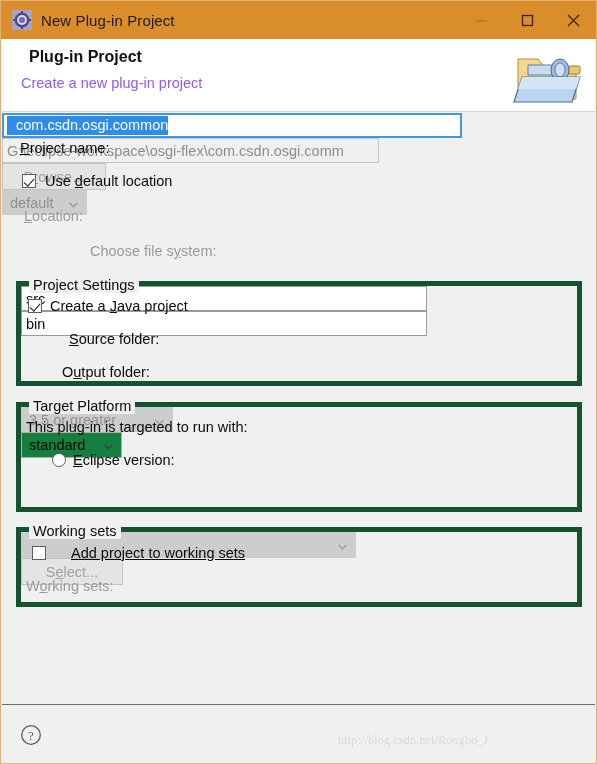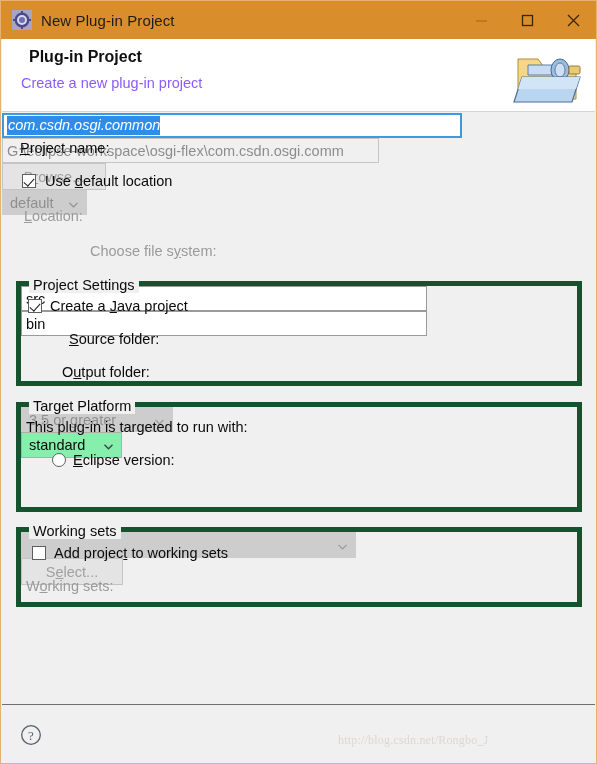--- a/index.html
+++ b/index.html
@@ -86,35 +86,34 @@
     display: flex; align-items: center;
     padding-left: 4px;
     overflow: hidden; white-space: nowrap;
   }
   .tinput.focused { border: 2px solid #3d9ae0; padding-left: 3px; }
   .tinput.dis {
     background: #f0f0f0; border: 1px solid #c6c6c6; color: #8d8d8d;
   }
   .sel {
     background: #2f8ce8; color: #ffffff;
-    padding: 1px 0px 2px 1px;
-    font-style: italic;
+    padding: 1px 0px 2px 9px;
   }
 
   
   .btn {
     background: #e1e1e1; border: 1px solid #adadad;
     font-size: 14.5px; color: #0a0a0a;
     display: flex; align-items: center; justify-content: center;
   }
   .btn.dis { color: #a0a0a0; background: #e4e4e4; border-color: #c4c4c4; }
 
   
   .combo {
-    background: #86efac; border: 1px solid #adadad;
+    background: #15803d; border: 1px solid #adadad;
     font-size: 14.5px; color: #0a0a0a;
     display: flex; align-items: center;
     padding-left: 7px;
   }
   .combo.dis { background: #cdcdcd; border-color: #cdcdcd; color: #8f8f8f; }
   .combo .arrow { margin-left: auto; margin-right: 8px; }
 
   
   .cbox {
     width: 14px; height: 14px;
@@ -314,21 +313,21 @@
             </svg>
         </span>
       </div>
     </div>
 
     <div class="group" style="left:14px; top:414px; width:566px; height:80px;">
       <span class="glabel">Working sets</span>
 
       <div class="row" style="left:11px; top:13px;">
         <div class="cbox"></div>
-        <span class="lbl" style="margin-left:8px;"><span>Add projec</span><span class="u">t</span><span> to working sets</span></span>
+        <span class="lbl" style="margin-left:25px;text-decoration:underline;"><span>Add projec</span><span class="u">t</span><span> to working sets</span></span>
       </div>
 
       <div class="row" style="left:5px; top:46px;">
         <span class="lbl dis"><span>W</span><span class="u">o</span><span>rking sets:</span></span>
       </div>
       <div class="combo dis" style="left:123px; top:43px; width:335px; height:26px;">
         <span></span>
         <span class="arrow">
           <svg width="9" height="6" viewBox="0 0 9 6">
               <path d="M0.5 0.8 L4.5 4.8 L8.5 0.8" fill="none" stroke="#9a9a9a" stroke-width="1.2"></path>

